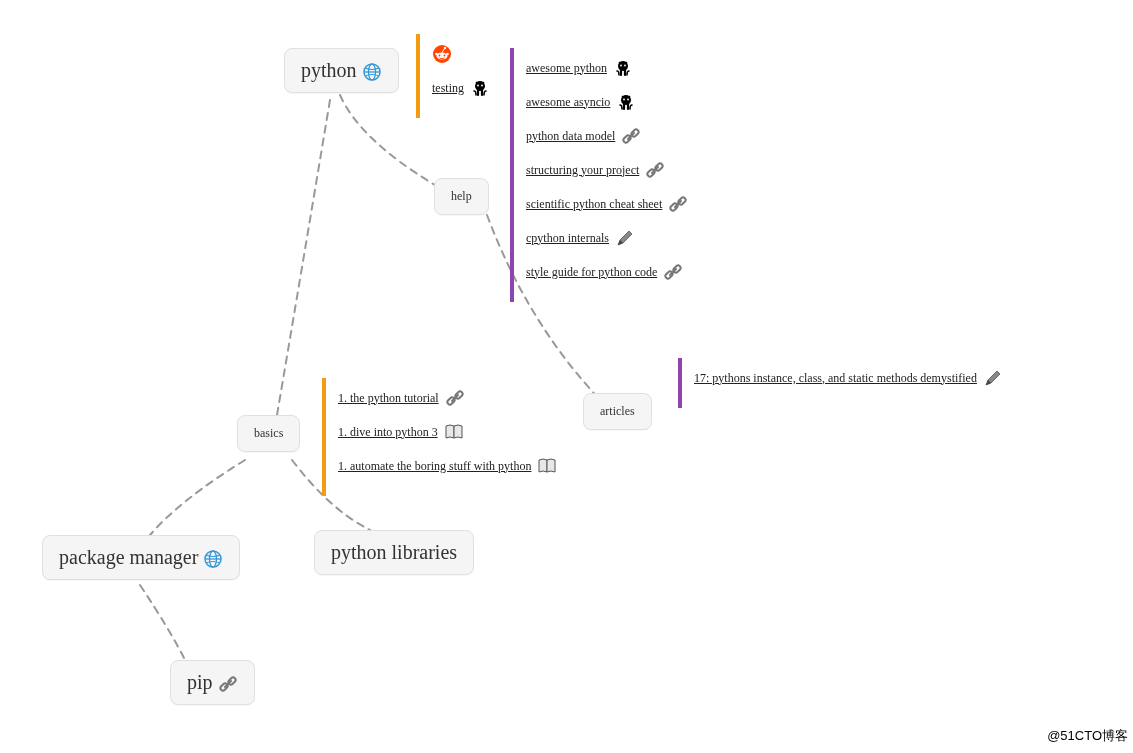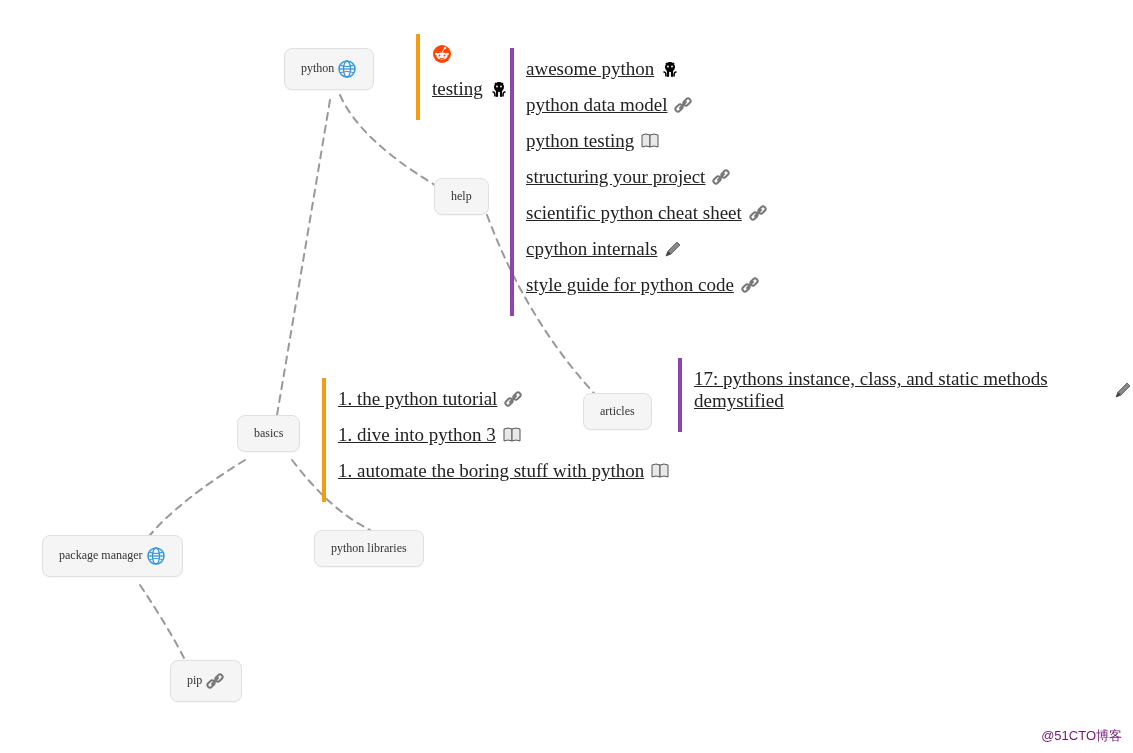--- a/index.html
+++ b/index.html
@@ -1,27 +1,27 @@
 <!DOCTYPE html>
 <html><head>
 <meta charset="utf-8">
 <style>
   html,body{margin:0;padding:0;width:1133px;height:753px;background:#fff;font-family:Georgia,"Times New Roman",serif;color:#333;position:relative;overflow:hidden}
   svg.connectors{position:absolute;inset:0;width:1133px;height:753px;pointer-events:none}
-  .node{position:absolute;background:#f5f5f5;border:1px solid #e0e0e0;border-radius:8px;padding:10px 16px;font-size:12px;box-shadow:0 1px 0 rgba(0,0,0,.03);white-space:nowrap}
+  .node{position:absolute;background:#f5f5f5;border:1px solid #e0e0e0;border-radius:8px;padding:10px 16px;font-size:20px;box-shadow:0 1px 0 rgba(0,0,0,.03);white-space:nowrap}
   .node.small{font-size:12px}
   .linklist{position:absolute;padding:6px 0 6px 12px}
-  .linklist .row{display:flex;align-items:center;gap:6px;margin:14px 0;font-size:19px;color:#222}
+  .linklist .row{display:flex;align-items:center;gap:6px;margin:14px 0;font-size:12px;color:#222}
   .linklist .row:first-child{margin-top:4px}
   .linklist .row a,.linklist .row span.txt{color:#222;text-decoration:underline;cursor:pointer}
   .bar-orange{border-left:4px solid #f39c12}
   .bar-purple{border-left:4px solid #8e44ad}
   .ico{display:inline-flex;width:20px;height:20px;align-items:center;justify-content:center;font-size:16px;vertical-align:middle}
   .globe{color:#3498db}
-  .watermark{position:absolute;right:11px;bottom:8px;font-family:Arial,sans-serif;font-size:13px;color:#701a75}
+  .watermark{position:absolute;right:5px;bottom:8px;font-family:Arial,sans-serif;font-size:13px;color:#000000}
 </style>
 </head>
 <body>
 
 <svg width="0" height="0" style="position:absolute">
   <defs>
     <g id="i-globe">
         <circle cx="10" cy="10" r="8" fill="none" stroke="#3498db" stroke-width="1.5"></circle>
         <ellipse cx="10" cy="10" rx="3.5" ry="8" fill="none" stroke="#3498db" stroke-width="1.3"></ellipse>
         <line x1="2" y1="10" x2="18" y2="10" stroke="#3498db" stroke-width="1.3"></line>
@@ -137,100 +137,100 @@
 <div class="linklist bar-purple" style="left:510px;top:48px">
   <div class="row">
       <span class="txt">awesome python</span>
       <span class="ico">
         <svg width="20" height="20">
           <use href="#i-github"></use>
         </svg>
       </span>
     </div>
   <div class="row">
+      <span class="txt">awesome asyncio</span>
+      <span class="ico">
+        <svg width="20" height="20">
+          <use href="#i-github"></use>
+        </svg>
+      </span>
+    </div>
+  <div class="row">
       <span class="txt">python data model</span>
       <span class="ico">
         <svg width="20" height="20">
           <use href="#i-link"></use>
         </svg>
       </span>
     </div>
   <div class="row">
-      <span class="txt">python testing</span>
+      <span class="txt">structuring your project</span>
+      <span class="ico">
+        <svg width="20" height="20">
+          <use href="#i-link"></use>
+        </svg>
+      </span>
+    </div>
+  <div class="row">
+      <span class="txt">scientific python cheat sheet</span>
+      <span class="ico">
+        <svg width="20" height="20">
+          <use href="#i-link"></use>
+        </svg>
+      </span>
+    </div>
+  <div class="row">
+      <span class="txt">cpython internals</span>
+      <span class="ico">
+        <svg width="20" height="20">
+          <use href="#i-pen"></use>
+        </svg>
+      </span>
+    </div>
+  <div class="row">
+      <span class="txt">style guide for python code</span>
+      <span class="ico">
+        <svg width="20" height="20">
+          <use href="#i-link"></use>
+        </svg>
+      </span>
+    </div>
+</div>
+
+<div class="linklist bar-orange" style="left:322px;top:378px">
+  <div class="row">
+      <span class="txt">1. the python tutorial</span>
+      <span class="ico">
+        <svg width="20" height="20">
+          <use href="#i-link"></use>
+        </svg>
+      </span>
+    </div>
+  <div class="row">
+      <span class="txt">1. dive into python 3</span>
       <span class="ico">
         <svg width="20" height="20">
           <use href="#i-book"></use>
         </svg>
       </span>
     </div>
   <div class="row">
-      <span class="txt">structuring your project</span>
-      <span class="ico">
-        <svg width="20" height="20">
-          <use href="#i-link"></use>
-        </svg>
-      </span>
-    </div>
-  <div class="row">
-      <span class="txt">scientific python cheat sheet</span>
-      <span class="ico">
-        <svg width="20" height="20">
-          <use href="#i-link"></use>
-        </svg>
-      </span>
-    </div>
-  <div class="row">
-      <span class="txt">cpython internals</span>
+      <span class="txt">1. automate the boring stuff with python</span>
+      <span class="ico">
+        <svg width="20" height="20">
+          <use href="#i-book"></use>
+        </svg>
+      </span>
+    </div>
+</div>
+
+<div class="linklist bar-purple" style="left:678px;top:358px">
+  <div class="row">
+      <span class="txt">17: pythons instance, class, and static methods demystified</span>
       <span class="ico">
         <svg width="20" height="20">
           <use href="#i-pen"></use>
         </svg>
       </span>
     </div>
-  <div class="row">
-      <span class="txt">style guide for python code</span>
-      <span class="ico">
-        <svg width="20" height="20">
-          <use href="#i-link"></use>
-        </svg>
-      </span>
-    </div>
-</div>
-
-<div class="linklist bar-orange" style="left:322px;top:378px">
-  <div class="row">
-      <span class="txt">1. the python tutorial</span>
-      <span class="ico">
-        <svg width="20" height="20">
-          <use href="#i-link"></use>
-        </svg>
-      </span>
-    </div>
-  <div class="row">
-      <span class="txt">1. dive into python 3</span>
-      <span class="ico">
-        <svg width="20" height="20">
-          <use href="#i-book"></use>
-        </svg>
-      </span>
-    </div>
-  <div class="row">
-      <span class="txt">1. automate the boring stuff with python</span>
-      <span class="ico">
-        <svg width="20" height="20">
-          <use href="#i-book"></use>
-        </svg>
-      </span>
-    </div>
-</div>
-
-<div class="linklist bar-purple" style="left:678px;top:358px">
-  <div class="row">
-      <span class="txt">17: pythons instance, class, and static methods demystified</span>
-      <span class="ico">
-        <svg width="20" height="20">
-          <use href="#i-pen"></use>
-        </svg>
-      </span>
-    </div>
 </div>
 
 <div class="watermark">@51CTO博客</div>
 
 </body></html>

